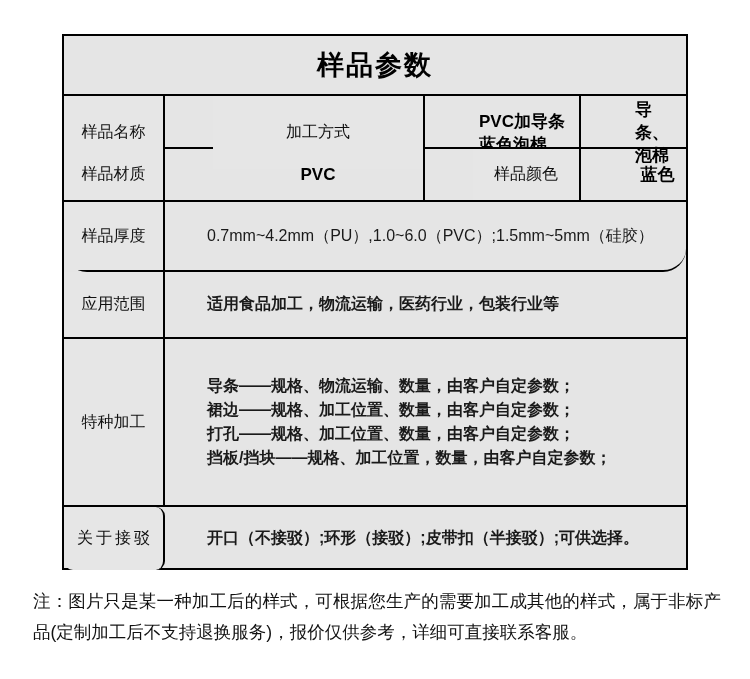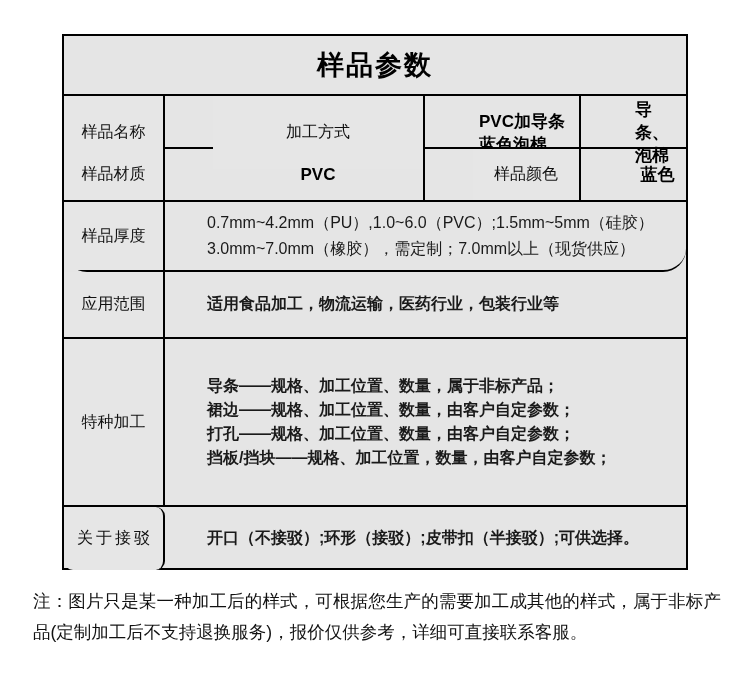--- a/index.html
+++ b/index.html
@@ -93,35 +93,34 @@
     <div class="cell lab">样品材质</div>
     <div class="cell val sep">PVC</div>
     <div class="cell lab">样品颜色</div>
     <div class="cell val">蓝色</div>
   </div>
 
   <div class="t-row full h-thickness">
     <div class="cell lab">样品厚度</div>
     <div class="cell content w400">
       <div class="line">0.7mm~4.2mm（PU）,1.0~6.0（PVC）;1.5mm~5mm（硅胶）</div>
-      <div class="line">3.0mm~7.0mm（橡胶），需定制；7.0mm以上（现货供应）</div>
     </div>
   </div>
 
   <div class="t-row full h-application">
     <div class="cell lab">应用范围</div>
     <div class="cell content">
       <div class="line app-line">适用食品加工，物流运输，医药行业，包装行业等</div>
     </div>
   </div>
 
   <div class="t-row full h-special">
     <div class="cell lab">特种加工</div>
     <div class="cell content w600">
-      <div class="line">导条——规格、加工位置、数量，属于非标产品；</div>
+      <div class="line">导条——规格、物流运输、数量，由客户自定参数；</div>
       <div class="line">裙边——规格、加工位置、数量，由客户自定参数；</div>
       <div class="line">打孔——规格、加工位置、数量，由客户自定参数；</div>
       <div class="line">挡板/挡块——规格、加工位置，数量，由客户自定参数；</div>
     </div>
   </div>
 
   <div class="t-row full h-splice">
     <div class="cell lab ls">关于接驳</div>
     <div class="cell content">
       <div class="line splice-line">开口（不接驳）;环形（接驳）;皮带扣（半接驳）;可供选择。</div>

